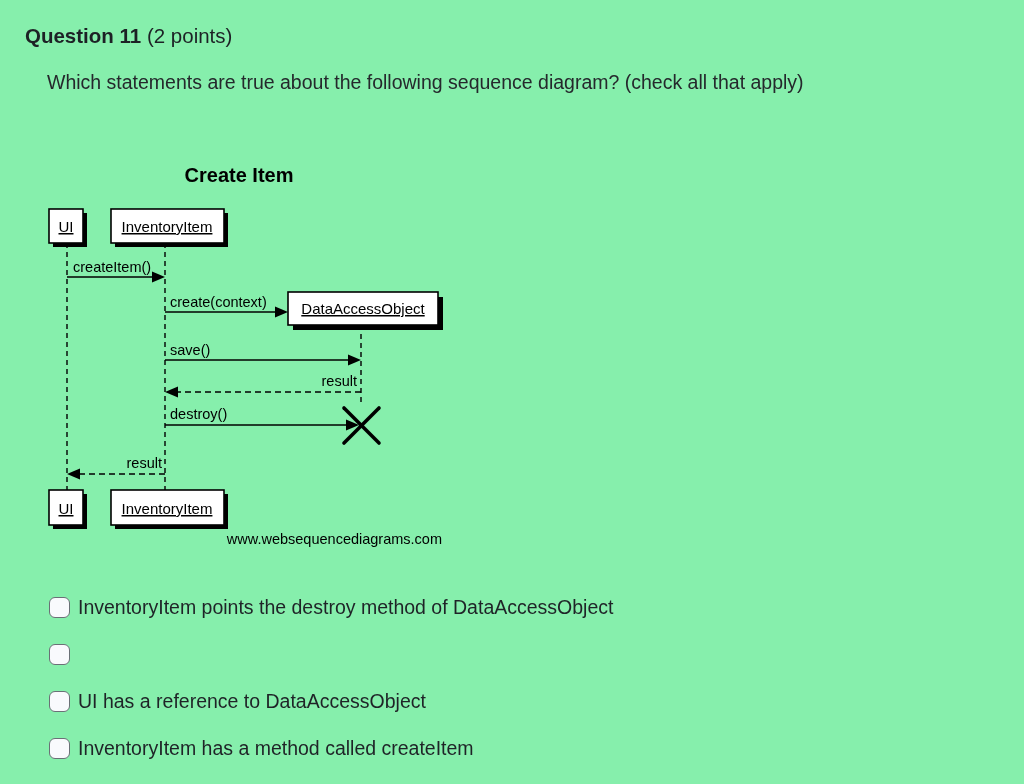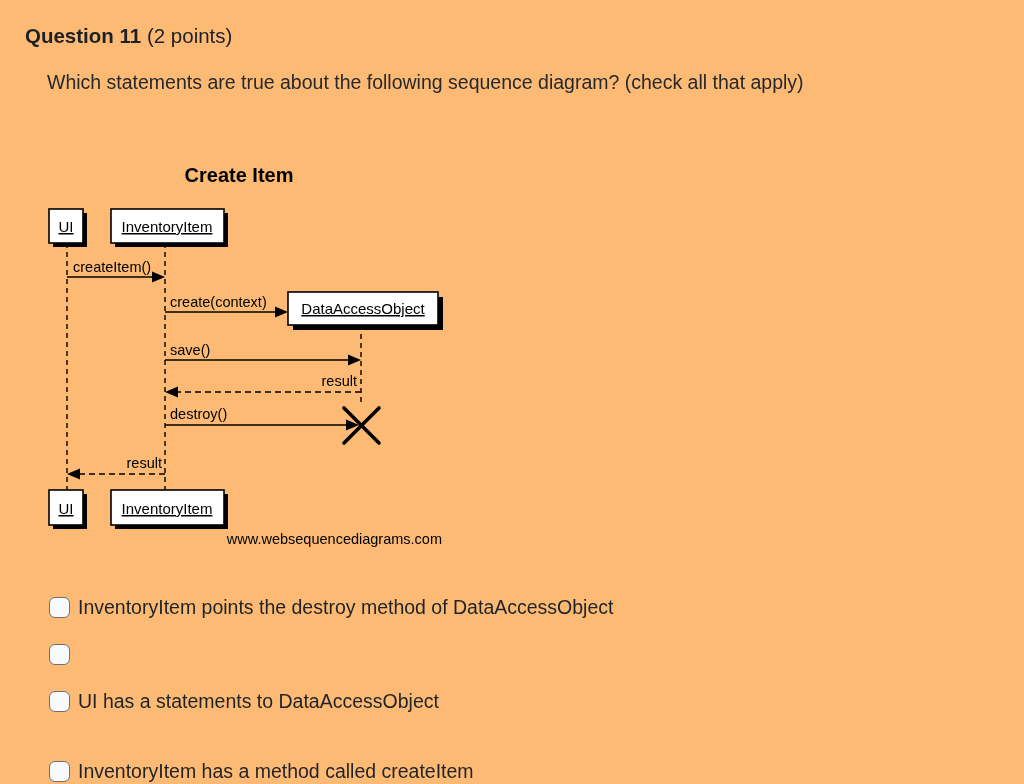--- a/index.html
+++ b/index.html
@@ -1,17 +1,17 @@
 <!DOCTYPE html>
 <html><head>
 <meta charset="utf-8">
 <style>
   html,body{margin:0;padding:0;background:#ffffff;}
   .page{
-    position:relative;width:1024px;height:784px;background:#fdba74;overflow:hidden;
+    position:relative;width:1024px;height:784px;background:#86efac;overflow:hidden;
     font-family:"Liberation Sans",sans-serif;color:#202227;
   }
   .q-header{position:absolute;top:24px;left:25px;font-size:20.5px;line-height:24px;color:#1d2125;}
   .q-header .q-title{font-weight:bold;}
   .q-header .q-points{font-weight:normal;}
   .q-text{
     position:absolute;top:66px;left:47px;width:818px;
     font-size:19.5px;line-height:33px;color:#25282c;
   }
   .diagram-wrap{position:absolute;top:155px;left:41px;width:420px;height:400px;}
@@ -28,21 +28,21 @@
   .d-lifeline{stroke:#000000;stroke-width:1.4;fill:none;stroke-dasharray:5,4;}
   .d-arrow{fill:#000000;stroke:none;}
   .d-x{stroke:#000000;stroke-width:3.6;fill:none;stroke-linecap:round;}
   .options{position:absolute;top:0;left:0;}
   .option-row{
     position:absolute;left:49px;display:flex;align-items:center;gap:8px;height:24px;
   }
   .option-row:nth-child(1){top:595px;}
   .option-row:nth-child(2){top:642px;}
   .option-row:nth-child(3){top:689px;}
-  .option-row:nth-child(4){top:736px;margin-top:23px;}
+  .option-row:nth-child(4){top:736px;}
   .cbox{
     appearance:none;-webkit-appearance:none;margin:0;flex:0 0 auto;
     width:21px;height:21px;border:1.5px solid #6a7076;border-radius:6px;
     background:#f9fafd;cursor:pointer;
   }
   .option-label{font-size:19.5px;color:#1f2327;white-space:nowrap;cursor:pointer;}
 </style>
 </head>
 <body>
 
@@ -136,21 +136,21 @@
   <div class="options">
     <div class="option-row">
       <input type="checkbox" class="cbox" style="">
       <span class="option-label">InventoryItem points the destroy method of DataAccessObject</span>
     </div>
     <div class="option-row">
       <input type="checkbox" class="cbox" style="">
     </div>
     <div class="option-row">
       <input type="checkbox" class="cbox" style="">
-      <span class="option-label">UI has a statements to DataAccessObject</span>
+      <span class="option-label">UI has a reference to DataAccessObject</span>
     </div>
     <div class="option-row">
       <input type="checkbox" class="cbox" style="">
       <span class="option-label">InventoryItem has a method called createItem</span>
     </div>
   </div>
 
 </div>
 
 </body></html>

